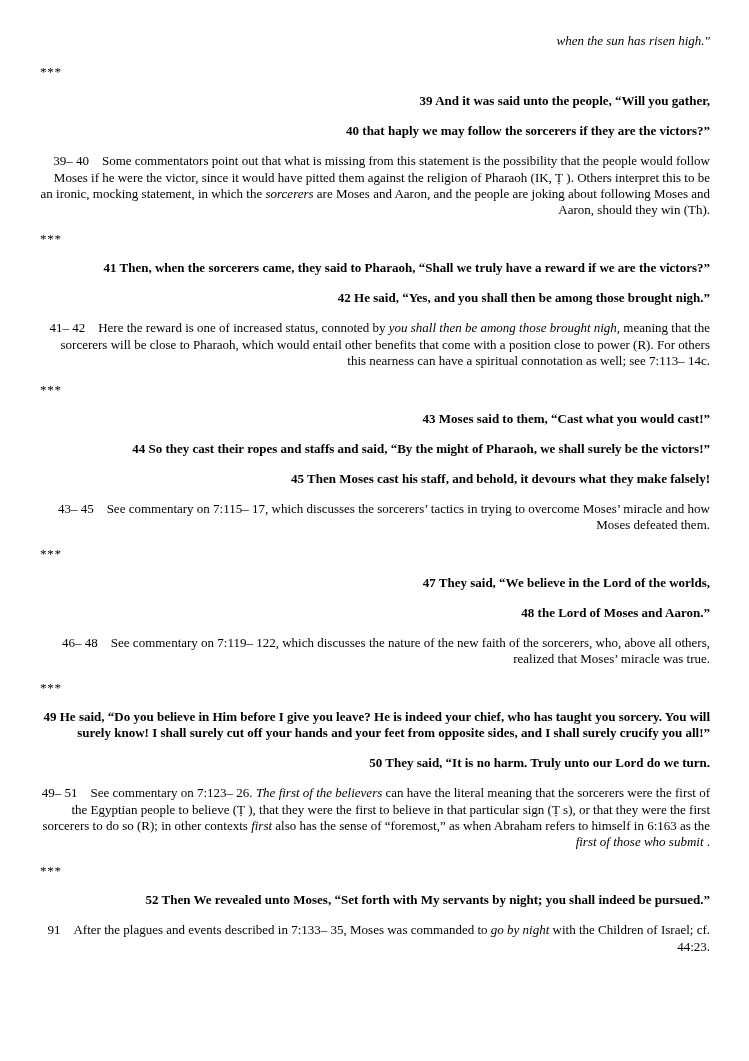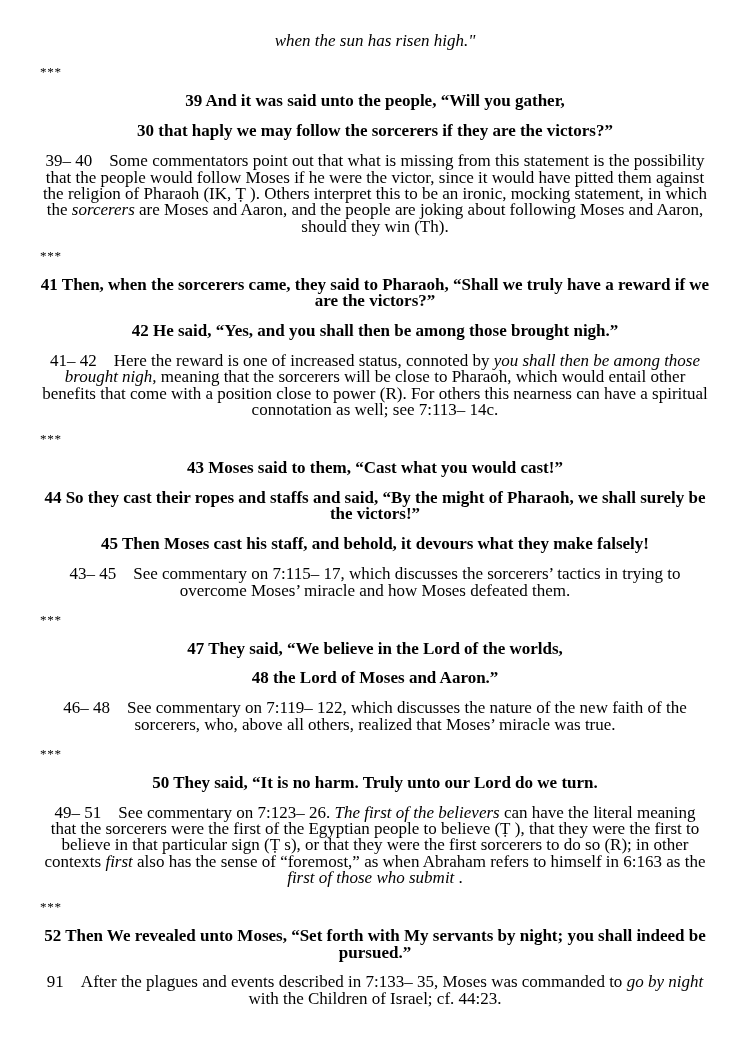--- a/index.html
+++ b/index.html
@@ -17,23 +17,23 @@
   #page {
     position: relative;
     width: 749px;
     height: 1061px;
     box-sizing: border-box;
     padding: 33px 39px 0 40px;
     background: #ffffff;
     overflow: hidden;
   }
   .block {
-    font-size: 17px;
+    font-size: 13px;
     line-height: 16.4px;
-    text-align: center;
+    text-align: right;
     margin: 0 0 13.5px 0;
     width: 670px;
   }
   .verse {
     margin-bottom: 13.5px;
     font-weight: bold;
   }
   .commentary {
     margin-bottom: 13.5px;
   }
@@ -58,21 +58,21 @@
 <body>
 
 <div id="page">
 
   <p class="block epigraph">when the sun has risen high."</p>
 
   <p class="sep">***</p>
 
   <p class="block verse">39 And it was said unto the people, “Will you gather,</p>
 
-  <p class="block verse">30 that haply we may follow the sorcerers if they are the victors?”</p>
+  <p class="block verse">40 that haply we may follow the sorcerers if they are the victors?”</p>
 
   <p class="block commentary"><span class="rangelabel">39– 40</span>&nbsp;&nbsp;&nbsp;&nbsp;<span>Some commentators point out that what is missing from this statement is the possibility that the people would follow Moses if he were the victor, since it would have pitted them against the religion of Pharaoh (IK, Ṭ ). Others interpret this to be an ironic, mocking statement, in which the </span><span class="it">sorcerers</span><span> are Moses and Aaron, and the people are joking about following Moses and Aaron, should they win (Th).</span></p>
 
   <p class="sep">***</p>
 
   <p class="block verse">41 Then, when the sorcerers came, they said to Pharaoh, “Shall we truly have a reward if we are the victors?”</p>
 
   <p class="block verse">42 He said, “Yes, and you shall then be among those brought nigh.”</p>
 
   <p class="block commentary"><span class="rangelabel">41– 42</span>&nbsp;&nbsp;&nbsp;&nbsp;<span>Here the reward is one of increased status, connoted by </span><span class="it">you shall then be among those brought nigh,</span><span> meaning that the sorcerers will be close to Pharaoh, which would entail other benefits that come with a position close to power (R). For others this nearness can have a spiritual connotation as well; see 7:113– 14c.</span></p>
@@ -91,20 +91,21 @@
 
 
   <p class="block verse">47 They said, “We believe in the Lord of the worlds,</p>
 
   <p class="block verse">48 the Lord of Moses and Aaron.”</p>
 
   <p class="block commentary"><span class="rangelabel">46– 48</span>&nbsp;&nbsp;&nbsp;&nbsp;<span>See commentary on 7:119– 122, which discusses the nature of the new faith of the sorcerers, who, above all others, realized that Moses’ miracle was true.</span></p>
 
   <p class="sep">***</p>
 
+  <p class="block verse">49 He said, “Do you believe in Him before I give you leave? He is indeed your chief, who has taught you sorcery. You will surely know! I shall surely cut off your hands and your feet from opposite sides, and I shall surely crucify you all!”</p>
 
   <p class="block verse">50 They said, “It is no harm. Truly unto our Lord do we turn.</p>
 
 
   <p class="block commentary"><span class="rangelabel">49– 51</span>&nbsp;&nbsp;&nbsp;&nbsp;<span>See commentary on 7:123– 26. </span><span class="it">The first of the believers</span><span> can have the literal meaning that the sorcerers were the first of the Egyptian people to believe (Ṭ ), that they were the first to believe in that particular sign (Ṭ s), or that they were the first sorcerers to do so (R); in other contexts </span><span class="it">first</span><span> also has the sense of “foremost,” as when Abraham refers to himself in 6:163 as the </span><span class="it">first of those who submit</span><span> .</span></p>
 
   <p class="sep">***</p>
 
   <p class="block verse">52 Then We revealed unto Moses, “Set forth with My servants by night; you shall indeed be pursued.”</p>
 

